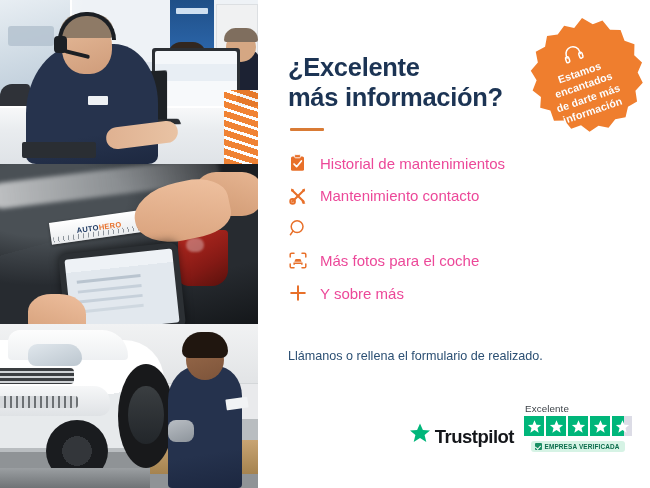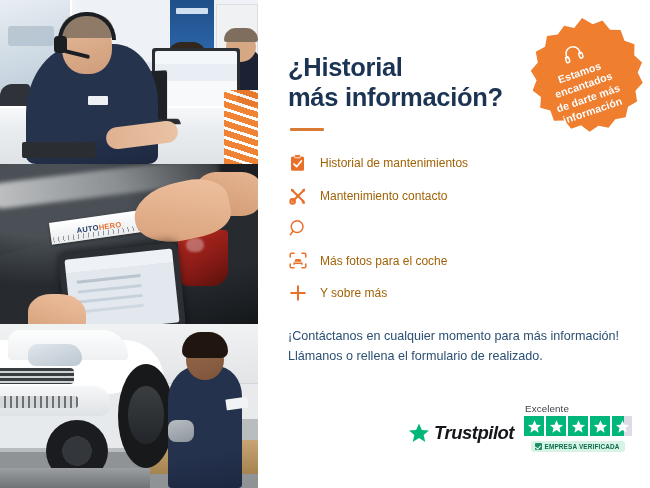--- a/index.html
+++ b/index.html
@@ -349,45 +349,44 @@
     height: 32.5px;
     gap: 13px;
   }
   .feature-icon {
     flex: 0 0 19px;
     width: 19px; height: 19px;
     display: flex; align-items: center; justify-content: center;
   }
   .feature-icon svg { display:block; }
   .feature-label {
-    font-size: 12px;
-    color: #a16207;
+    font-size: 15px;
+    color: #ec4899;
     line-height: 1;
   }
 
   .closing {
     margin-top: 16px;
     font-size: 12.6px;
     line-height: 1.62;
     color: #2b4f73;
   }
 
   
   .trust {
     position: absolute;
     right: 18px;
     bottom: 36px;
     display: flex;
     align-items: flex-end;
     gap: 10px;
   }
   .tp-logo {
-    display: flex; align-items: flex-start; gap: 4px;
+    display: flex; align-items: flex-end; gap: 4px;
     padding-bottom: 4px;
-    font-style: italic;
   }
   .tp-logo-text {
     font-size: 18.5px; font-weight: 700; color: #14161a; letter-spacing: -0.5px;
   }
   .tp-right { display:flex; flex-direction: column; align-items: center; gap: 2px; }
   .tp-excelente {
     font-size: 9.8px; color: #3d4349; letter-spacing: .1px;
     align-self: flex-start; margin-left: 1px; margin-top: 24px;
   }
   .tp-stars { display: flex; gap: 2px; }
@@ -525,21 +524,21 @@
       <div class="p3-mech-badge"></div>
       <div class="p3-glove"></div>
       <div class="p3-lift"></div>
     </div>
 
   </div>
 
   <div class="content">
 
     <h1 class="heading">
-      <span>¿Historial</span><br>
+      <span>¿Excelente</span><br>
       <span>más información?</span>
     </h1>
 
     <div class="divider"></div>
 
     <ul class="features">
 
       <li class="feature">
         <span class="feature-icon">
           <svg width="17" height="18" viewBox="0 0 17 18">
@@ -600,21 +599,21 @@
               <line x1="2.2" y1="9" x2="15.8" y2="9"></line>
             </g>
           </svg>
         </span>
         <span class="feature-label">Y sobre más</span>
       </li>
 
     </ul>
 
     <p class="closing">
-      <span>¡Contáctanos en cualquier momento para más información!</span><br>
+      <br>
       <span>Llámanos o rellena el formulario de realizado.</span>
     </p>
 
     <div class="badge">
       <div class="badge-shape"></div>
       <div class="badge-inner">
         <span class="badge-icon">
           <svg width="20" height="18" viewBox="0 0 20 18">
             <path d="M3 11.5 V9.2 a7 7 0 0 1 14 0 V11.5" fill="none" stroke="#ffffff" stroke-width="1.5" stroke-linecap="round"></path>
             <rect x="1.3" y="10.3" width="3.4" height="5.8" rx="1.5" fill="none" stroke="#ffffff" stroke-width="1.5"></rect>

